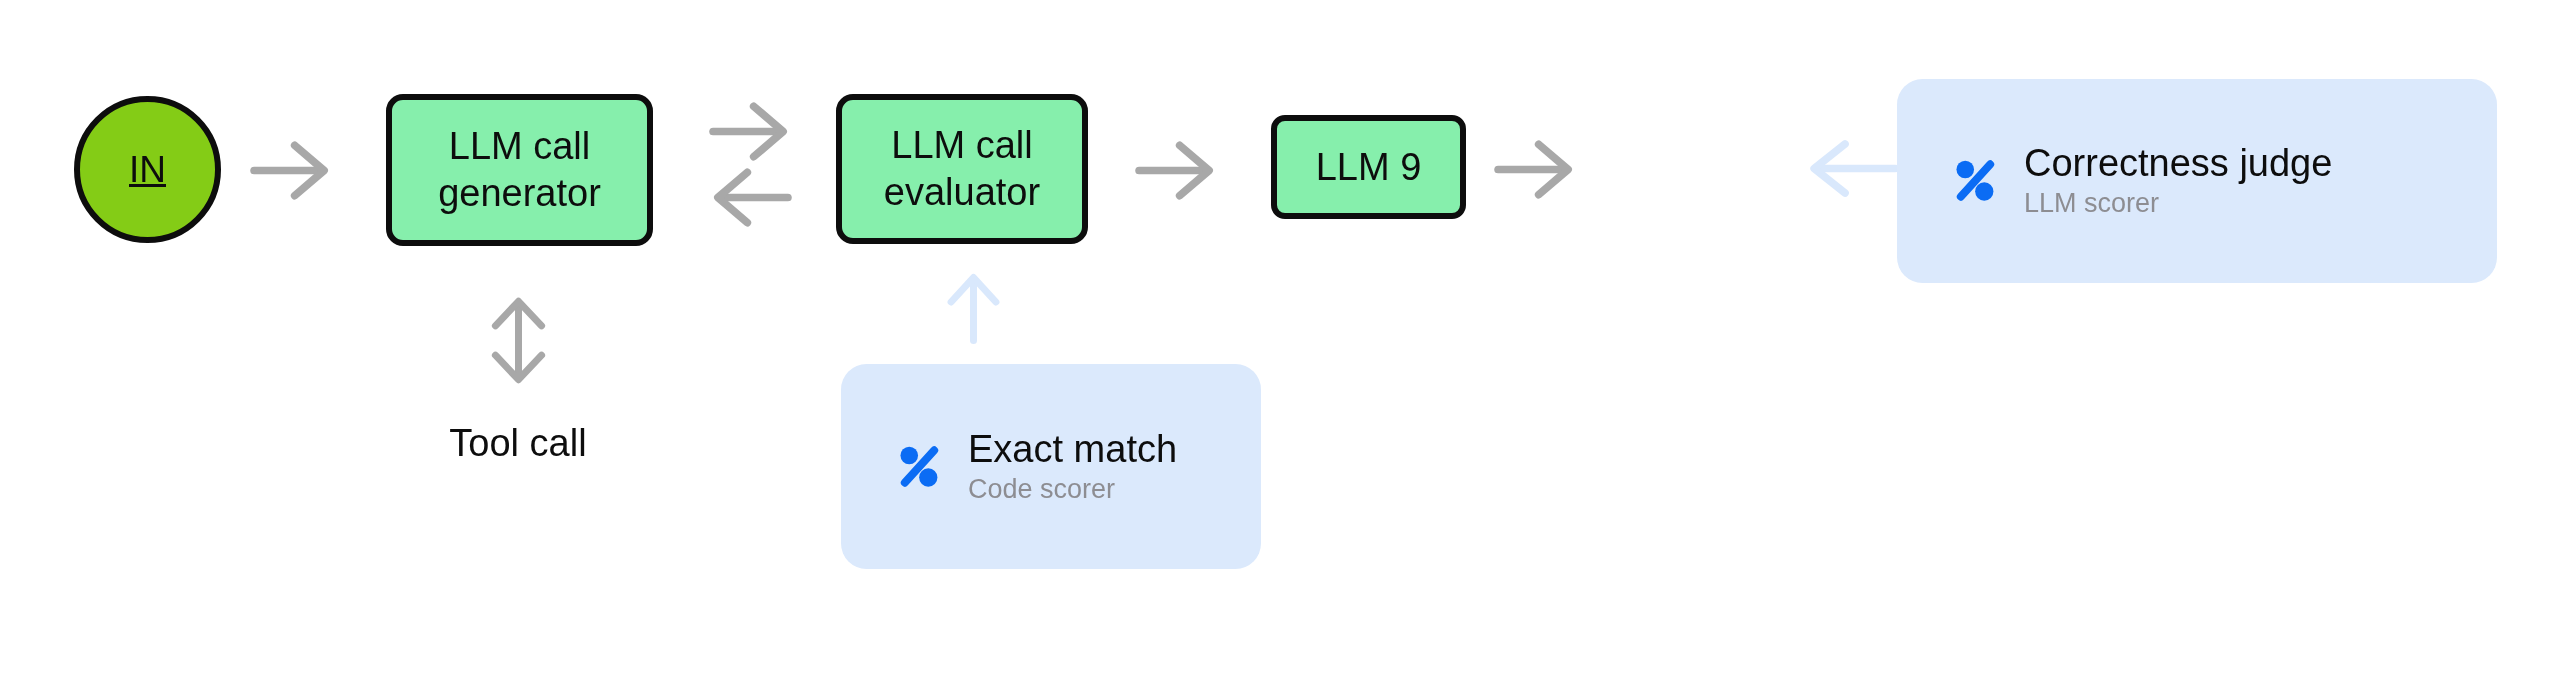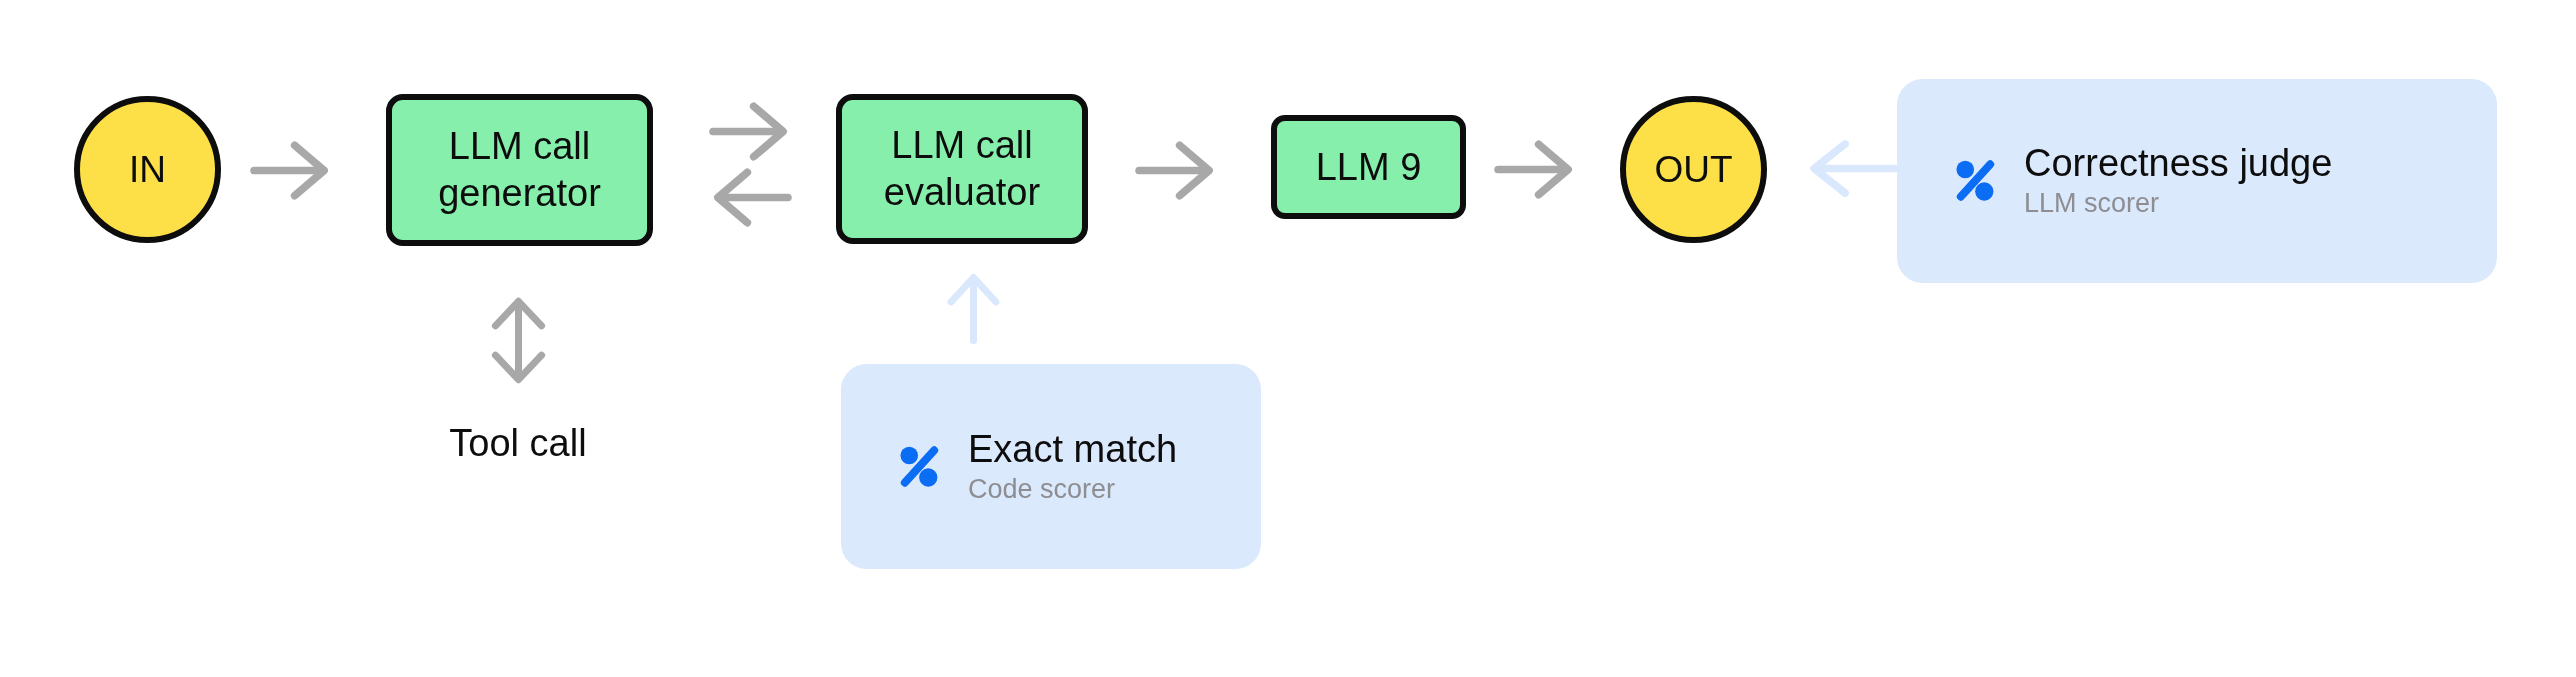--- a/index.html
+++ b/index.html
@@ -27,27 +27,28 @@
     background: var(--canvas_bg);
   }
 
   
   .circle-node {
     position: absolute;
     width: 147px;
     height: 147px;
     border: 6.3px solid var(--node_border);
     border-radius: 50%;
-    background: #fde047;
+    background: #84cc16;
     display: flex;
     align-items: center;
     justify-content: center;
     font-size: 37px;
     line-height: 1;
     color: var(--text_black);
+    text-decoration: underline;
   }
 
   
   .box-node {
     position: absolute;
     border: 6.3px solid var(--node_border);
     border-radius: 17px;
     background: #86efac;
     display: flex;
     flex-direction: column;
@@ -132,23 +133,20 @@
 
   <div class="box-node" style="left:1271px; top:115px; width:195px; height:104px; border-radius:14px;">
     <span>LLM 9</span>
   </div>
 
   <svg class="arrow gray" style="left:1495px; top:138px;" width="86" height="63" viewBox="0 0 122 90">
     <path d="M4 45 H98"></path>
       <path d="M62 9 L104 45 L62 81"></path>
   </svg>
 
-  <div class="circle-node" style="left:1620px; top:96px;">
-    <span>OUT</span>
-  </div>
 
   <svg class="arrow blue" style="left:1800px; top:137px;" width="97" height="63" viewBox="0 0 138 90">
     <path d="M136 45 H26"></path>
       <path d="M64 10 L20 45 L64 80"></path>
   </svg>
 
   <div class="scorer-card" style="left:1897px; top:79px; width:600px; height:204px;">
     <div class="card-inner">
       <svg class="scorer-icon" viewBox="0 0 56 56">
         <circle cx="14" cy="13" r="12" fill="var(--icon_blue)"></circle>

